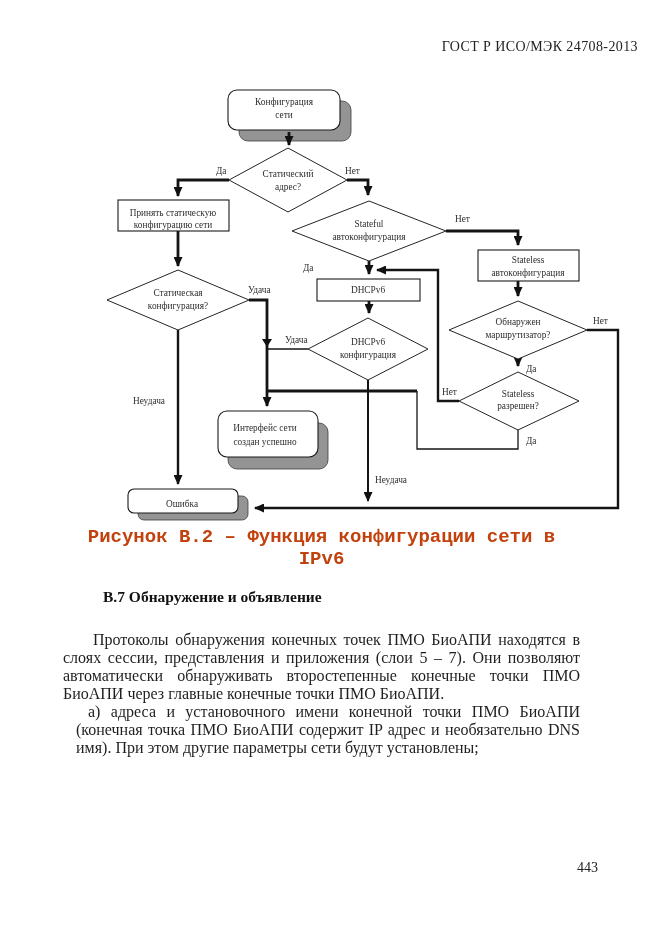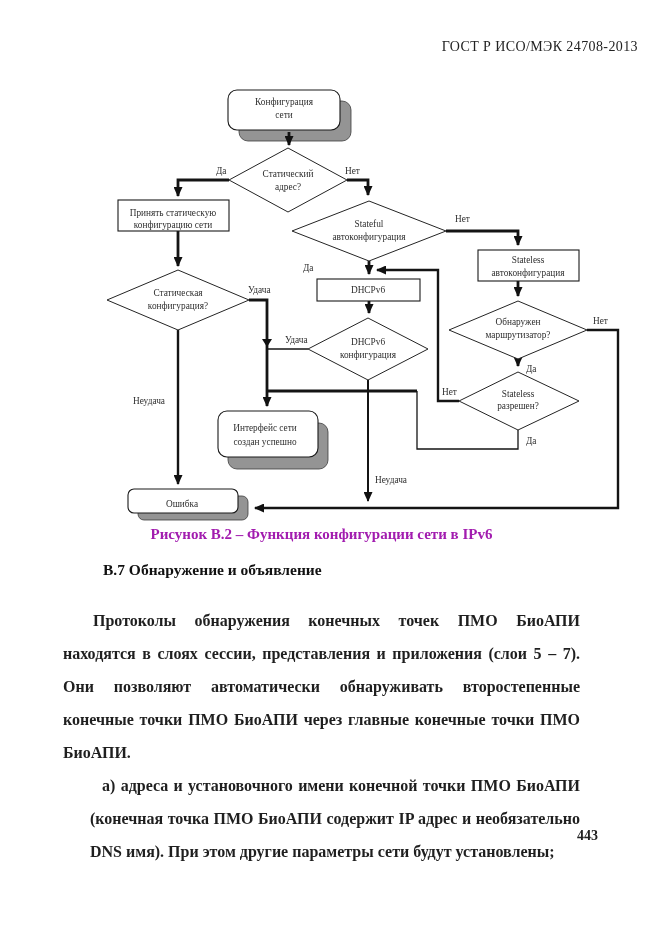--- a/index.html
+++ b/index.html
@@ -20,32 +20,32 @@
   svg.flowchart text.nl { text-anchor:middle; }
   .box   { fill:#ffffff; stroke:#1a1a1a; stroke-width:1.1; }
   .shadow{ fill:#949494; stroke:#3c3c3c; stroke-width:0.8; }
   .d     { fill:#ffffff; stroke:#242424; stroke-width:1; }
   .ln    { fill:none; stroke:#141414; }
   .w3 { stroke-width:2.8; } .w24 { stroke-width:2.4; }
   .w2 { stroke-width:2; }   .w15 { stroke-width:1.5; } .w14 { stroke-width:1.3; }
   .ah { fill:#111; }
   .textblock { position:absolute; left:63px; top:526px; width:517px; }
   .fig-caption {
-    text-align:center; font-weight:bold; font-size:15px;
-    margin:0 0 18px 0; color:#a21caf;
+    text-align:center; font-weight:bold; font-size:19px;
+    margin:0 0 18px 0; color:#c2410c;font-family:Liberation Mono, monospace;
   }
   .section-heading {
     font-weight:bold; font-size:15.5px; margin:0 0 25px 40px; color:#111;
   }
   p.body-par {
-    margin:0; font-size:16px; line-height:33px;
-    text-align:justify; text-indent:30px; color:#1f1f1f;font-weight:bold;
+    margin:0; font-size:16px; line-height:18px;
+    text-align:justify; text-indent:30px; color:#1f1f1f;
   }
-  p.item-a { margin-left:27px; text-indent:12px; }
-  .page-number { position:absolute; top:828px; left:577px; font-size:14px; color:#222;font-weight:bold; }
+  p.item-a { margin-left:13px; text-indent:12px; }
+  .page-number { position:absolute; top:860px; left:577px; font-size:14px; color:#222; }
 </style>
 </head>
 <body>
 
 <div class="page">
 
   <div class="page-header">ГОСТ Р ИСО/МЭК 24708-2013</div>
 
   <svg class="flowchart" width="662" height="524" viewBox="0 0 662 524">
     <defs>

